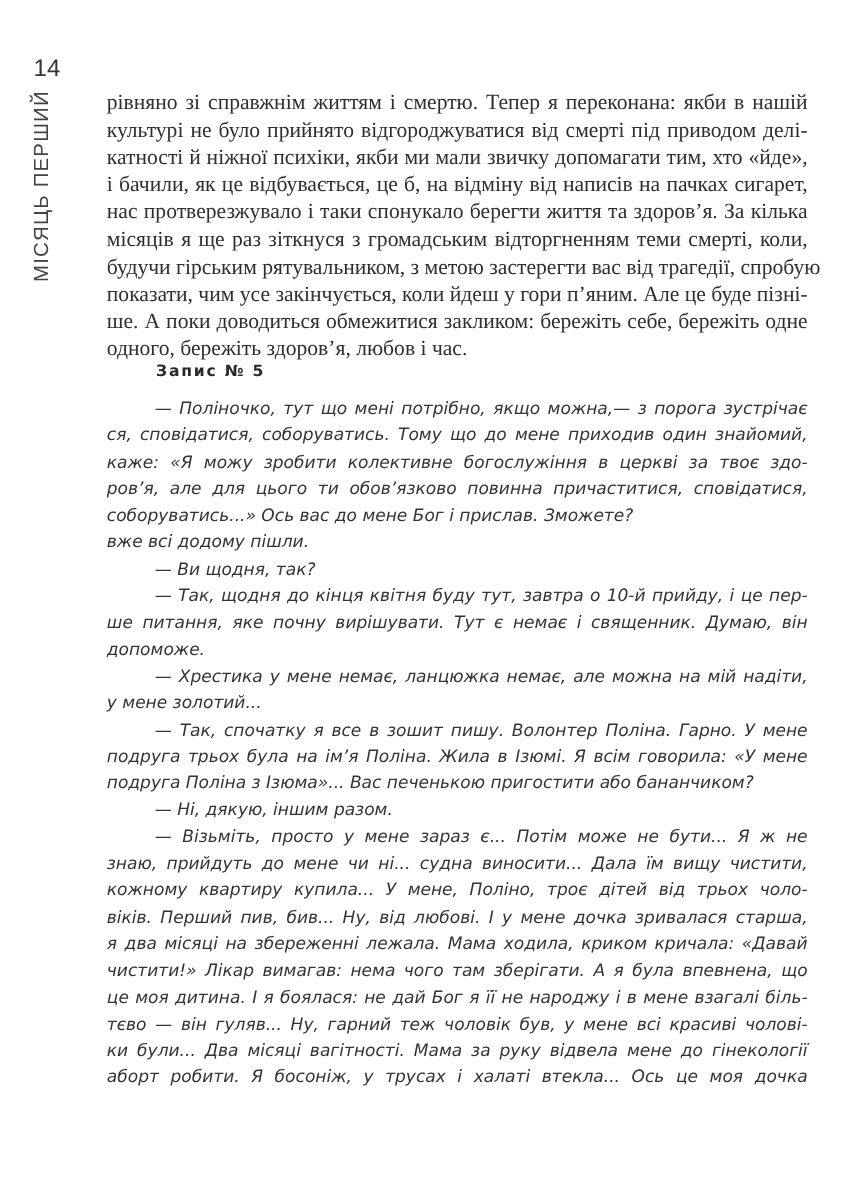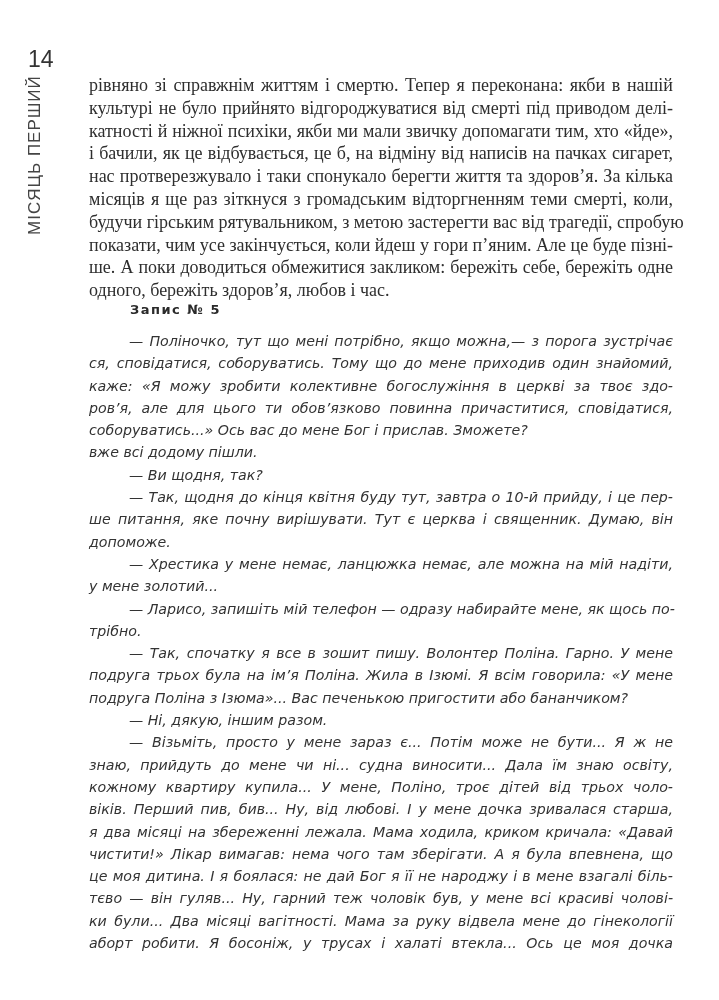--- a/index.html
+++ b/index.html
@@ -2,21 +2,21 @@
 <html><head>
 <meta charset="utf-8">
 <style>
   html, body { margin: 0; padding: 0; }
   body {
     width: 719px; height: 1000px; background: #ffffff; position: relative;
     overflow: hidden; color: #2b2b2b;
   }
   .page-number {
     position: absolute; left: 28px; top: 46px;
-    font-family: "Liberation Sans", sans-serif; font-size: 23px; color: #333;
+    font-family: "Liberation Sans", sans-serif; font-size: 20px; color: #333;
   }
   .running-head {
     position: absolute; left: 25px; top: 235px;
     transform-origin: left top; transform: rotate(-90deg);
     font-family: "Liberation Sans", sans-serif; font-size: 17px;
     letter-spacing: 1px; color: #444; white-space: nowrap;
   }
   .body-text {
     position: absolute; left: 89px; top: 74px; width: 584px;
     font-family: "Liberation Serif", serif; font-size: 18px; line-height: 22.8px;
@@ -71,42 +71,38 @@
       <span class="ln end">соборуватись...» Ось вас до мене Бог і прислав. Зможете?</span>
     </div>
     <div>
       <span class="ln end">вже всі додому пішли.</span>
     </div>
     <div>
       <span class="ln first end" style="padding-left: 40px;">— Ви щодня, так?</span>
     </div>
     <div>
       <span class="ln first" style="padding-left: 40px;">— Так, щодня до кінця квітня буду тут, завтра о 10-й прийду, і це пер-</span>
-      <span class="ln">ше питання, яке почну вирішувати. Тут є церква і священник. Думаю, він</span>
+      <span class="ln">ше питання, яке почну вирішувати. Тут є немає і священник. Думаю, він</span>
       <span class="ln end">допоможе.</span>
     </div>
     <div>
       <span class="ln first" style="padding-left: 40px;">— Хрестика у мене немає, ланцюжка немає, але можна на мій надіти,</span>
       <span class="ln end">у мене золотий...</span>
-    </div>
-    <div>
-      <span class="ln first" style="padding-left: 40px;">— Ларисо, запишіть мій телефон — одразу набирайте мене, як щось по-</span>
-      <span class="ln end">трібно.</span>
     </div>
     <div>
       <span class="ln first" style="padding-left: 40px;">— Так, спочатку я все в зошит пишу. Волонтер Поліна. Гарно. У мене</span>
       <span class="ln">подруга трьох була на ім’я Поліна. Жила в Ізюмі. Я всім говорила: «У мене</span>
       <span class="ln end">подруга Поліна з Ізюма»... Вас печенькою пригостити або бананчиком?</span>
     </div>
     <div>
       <span class="ln first end" style="padding-left: 40px;">— Ні, дякую, іншим разом.</span>
     </div>
     <div>
       <span class="ln first" style="padding-left: 40px;">— Візьміть, просто у мене зараз є... Потім може не бути... Я ж не</span>
-      <span class="ln">знаю, прийдуть до мене чи ні... судна виносити... Дала їм знаю освіту,</span>
+      <span class="ln">знаю, прийдуть до мене чи ні... судна виносити... Дала їм вищу чистити,</span>
       <span class="ln">кожному квартиру купила... У мене, Поліно, троє дітей від трьох чоло-</span>
       <span class="ln">віків. Перший пив, бив... Ну, від любові. І у мене дочка зривалася старша,</span>
       <span class="ln">я два місяці на збереженні лежала. Мама ходила, криком кричала: «Давай</span>
       <span class="ln">чистити!» Лікар вимагав: нема чого там зберігати. А я була впевнена, що</span>
       <span class="ln">це моя дитина. І я боялася: не дай Бог я її не народжу і в мене взагалі біль-</span>
       <span class="ln">тєво — він гуляв... Ну, гарний теж чоловік був, у мене всі красиві чолові-</span>
       <span class="ln">ки були... Два місяці вагітності. Мама за руку відвела мене до гінекології</span>
       <span class="ln">аборт робити. Я босоніж, у трусах і халаті втекла... Ось це моя дочка</span>
     </div>
   </div>

